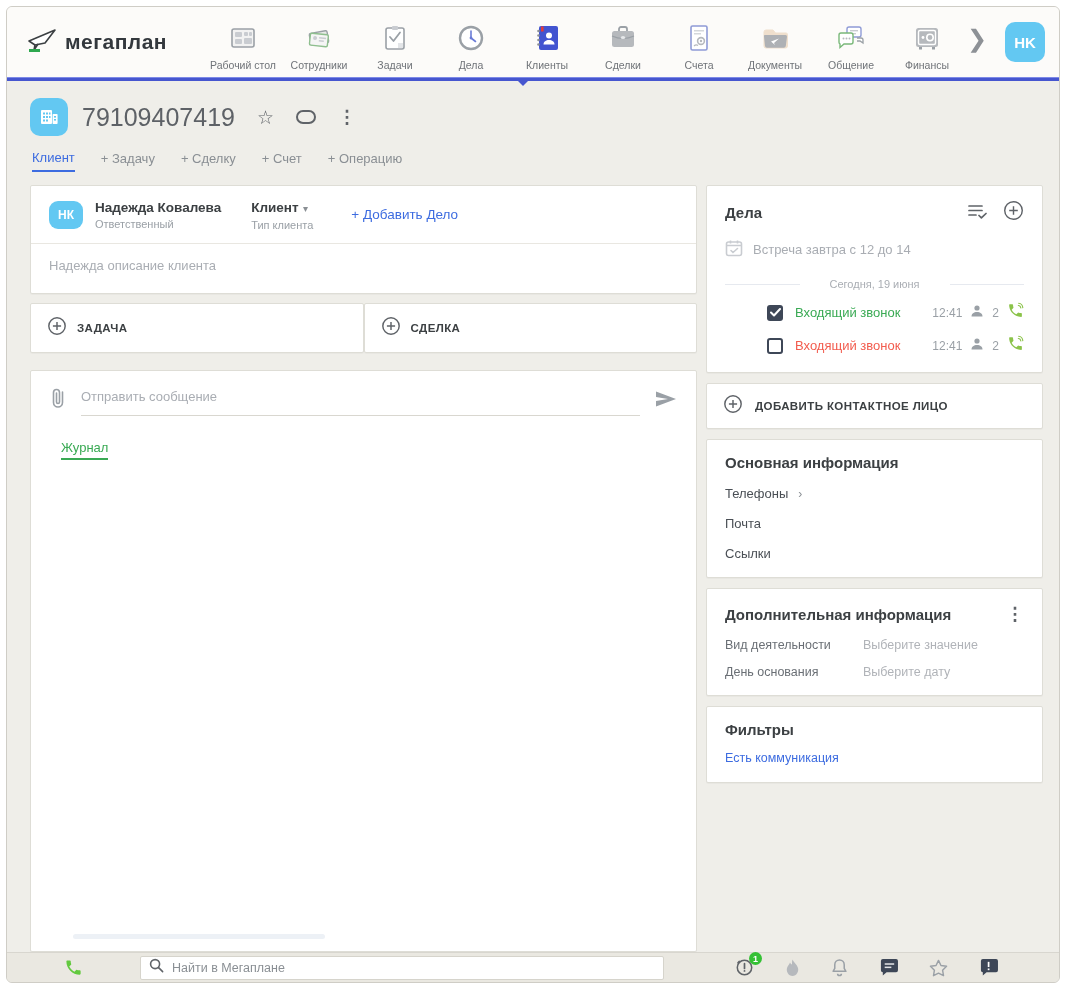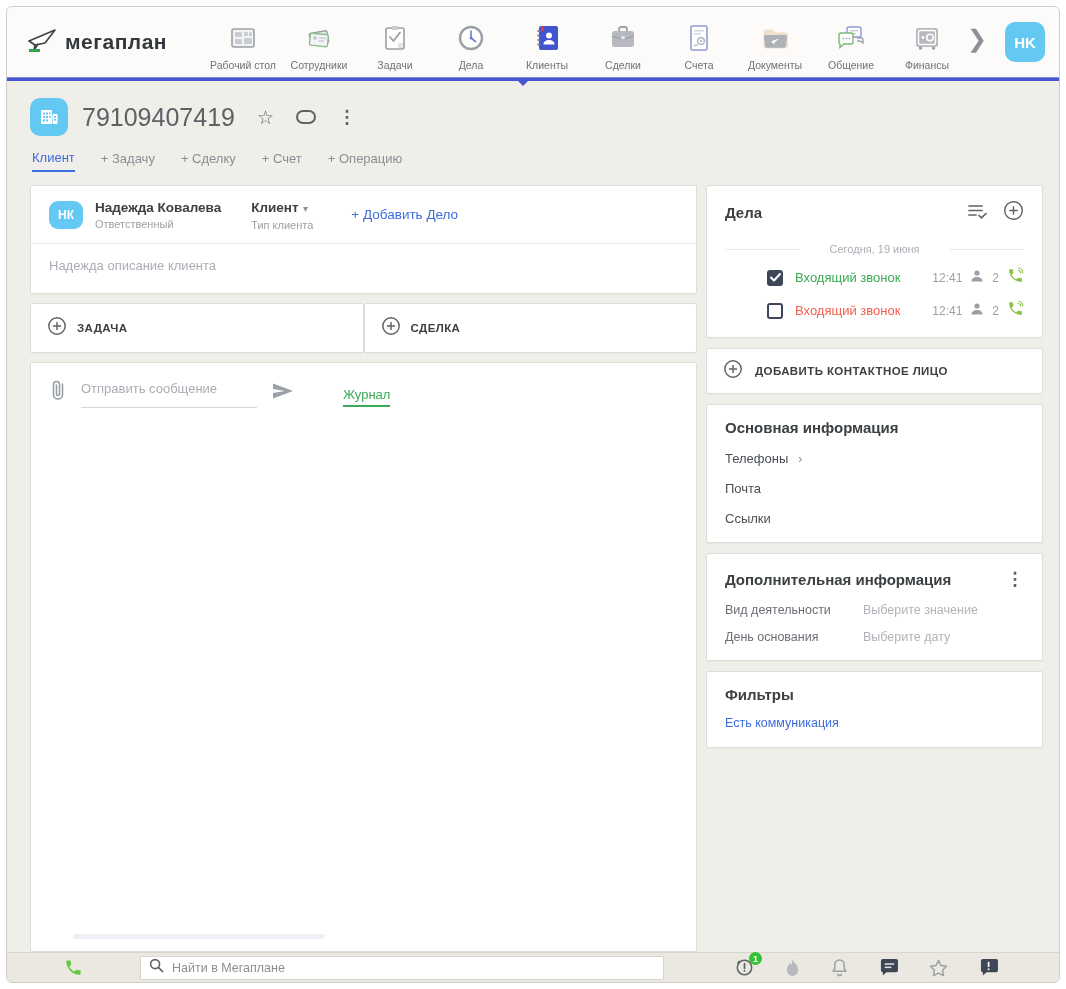--- a/index.html
+++ b/index.html
@@ -50,21 +50,21 @@
   .ctype .caret { color:#8a8f94; font-size:10px; }
   .add-case { margin-left:26px; font-size:13.5px; color:#3d6ce0; cursor:pointer; }
   .desc-row { border-top:1px solid #e9e7e1; padding:14px 18px 20px; font-size:13px; color:#a9adb3; }
 
   
   .quick-row { display:flex; flex-shrink:0; }
   .quick-btn { flex:1; display:flex; align-items:center; gap:10px; padding:12px 16px; cursor:pointer; }
   .quick-label { font-size:11.5px; font-weight:bold; color:#3c4043; letter-spacing:0.4px; }
 
   
-  .journal-card { flex:1; position:relative; display:flex; overflow:hidden; }
+  .journal-card { flex:1; position:relative; display:flex; flex-direction:column; overflow:hidden;margin-top:8px; }
   .composer { display:flex; align-items:flex-start; gap:14px; padding:16px 18px 0; }
   .composer-input-wrap { flex:1; border-bottom:1px solid #d9d7d0; padding-bottom:10px; }
   .composer-input { width:100%; border:none; outline:none; font-size:13px; color:#3c4043; font-family:"Liberation Sans", sans-serif; background:transparent; }
   .composer-input::placeholder { color:#a9adb3; }
   .send-btn { margin-top:2px; cursor:pointer; }
   .journal-tab { margin:24px 0 0 30px; font-size:13px; color:#3aaa54; border-bottom:2px solid #3aaa54; display:inline-block; align-self:flex-start; padding-bottom:3px; cursor:pointer; }
   .skeleton-bar { position:absolute; left:42px; bottom:12px; width:252px; height:5px; border-radius:3px; background:#edf1f6; }
 
   
   .panel { padding:14px 18px 16px; }
@@ -381,20 +381,30 @@
                     </svg>
                 </span>
                 <span>
                   <svg width="21" height="21" viewBox="0 0 22 22">
                       <circle cx="11" cy="11" r="9.2" fill="none" stroke="#5f6368" stroke-width="1.5"></circle>
                       <path d="M11 6.5 v9 M6.5 11 h9" stroke="#5f6368" stroke-width="1.5"></path>
                     </svg>
                 </span>
               </span>
             </div>
+            <div class="meeting-row">
+              <span>
+                <svg width="18" height="18" viewBox="0 0 18 18">
+                    <rect x="1.5" y="3" width="15" height="13.5" rx="2" fill="none" stroke="#c9ccd1" stroke-width="1.6"></rect>
+                    <path d="M5.5 1.5 v3 M12.5 1.5 v3 M1.5 6.5 h15" stroke="#c9ccd1" stroke-width="1.6"></path>
+                    <path d="M6 11.5 l2 2 L12.5 9.5" fill="none" stroke="#c9ccd1" stroke-width="1.6" stroke-linecap="round"></path>
+                  </svg>
+              </span>
+              <span>Встреча завтра с 12 до 14</span>
+            </div>
             <div class="date-divider">
               <span class="line"></span>
               <span class="txt">Сегодня, 19 июня</span>
               <span class="line"></span>
             </div>
 
             <div class="case-row">
               <span class="cb checked">
                 <svg width="11" height="9" viewBox="0 0 11 9">
                     <path d="M1 4.5 L4 7.5 L10 1" fill="none" stroke="#fff" stroke-width="2" stroke-linecap="round" stroke-linejoin="round"></path>

